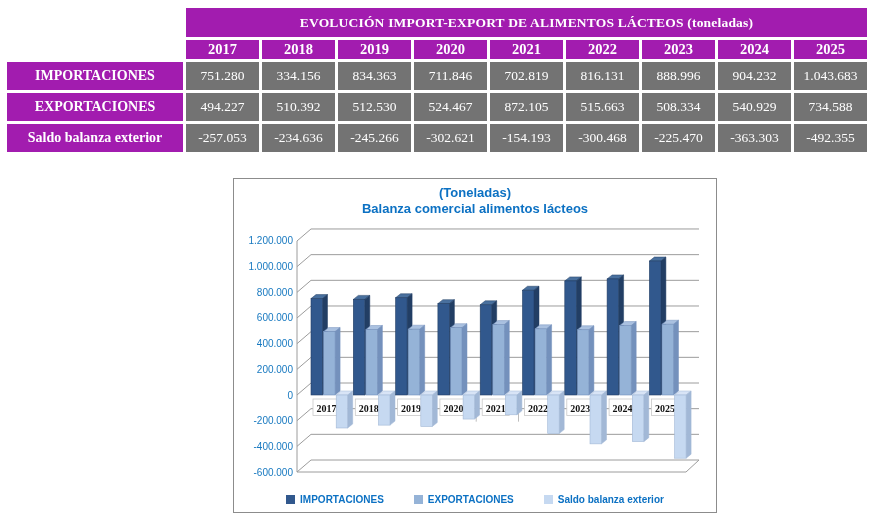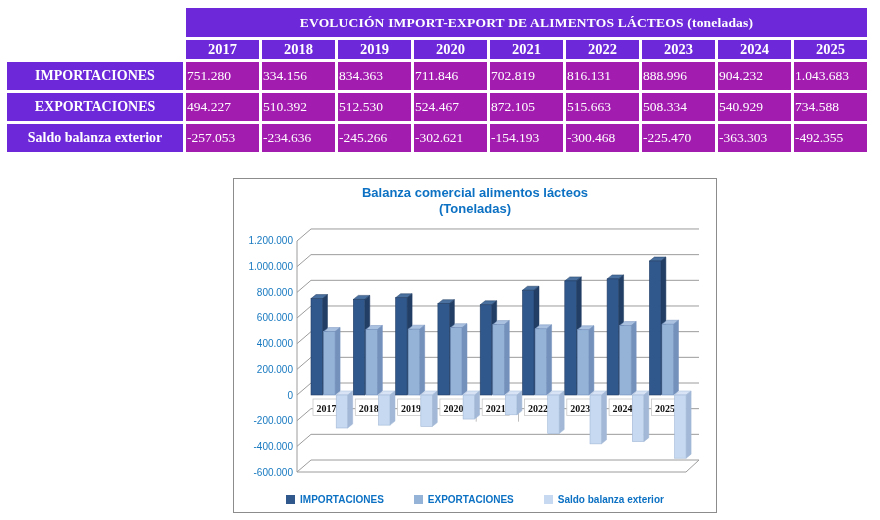--- a/index.html
+++ b/index.html
@@ -9,28 +9,28 @@
   }
 
   
   table.ie{
     position:absolute;left:4px;top:5px;
     border-collapse:separate;border-spacing:3px;table-layout:fixed;
   }
   table.ie td{overflow:hidden;white-space:nowrap;}
   td.blank{background:transparent;}
   td.hdr{
-    background:#6d28d9;color:#ffffff;font-weight:bold;text-align:center;
+    background:#a21caf;color:#ffffff;font-weight:bold;text-align:center;
     vertical-align:middle;
   }
   td.title-cell{font-size:13.5px;height:27px;letter-spacing:.2px;}
   td.year-cell{font-size:14.5px;height:17px;}
   td.label-cell{font-size:14px;height:26px;}
   td.value-cell{
-    background:#a21caf;color:#ffffff;font-size:13.5px;
+    background:#737373;color:#ffffff;font-size:13.5px;text-align:center;
     vertical-align:middle;height:26px;
   }
 
   
   .chart-box{
     position:absolute;left:233px;top:178px;width:484px;height:335px;
     background:#ffffff;border:1px solid #8C8C8C;box-sizing:border-box;
   }
   .chart-title{
     position:absolute;top:6px;left:0;right:0;text-align:center;
@@ -257,22 +257,22 @@
       <polygon points="426.9,82.04328695000001 431.9,78.04328695000001 431.9,212 426.9,216" fill="#223E64" stroke="#223E64" stroke-width="0.5"></polygon>
       <rect x="415.4" y="82.04328695000001" width="11.5" height="133.95671305" fill="#31588D" stroke="#223E64" stroke-width="0.6"></rect>
       <polygon points="428,145.2370512 439.5,145.2370512 444.5,141.2370512 433,141.2370512" fill="#AAC1E0" stroke="#7491BC" stroke-width="0.5"></polygon>
       <polygon points="439.5,145.2370512 444.5,141.2370512 444.5,212 439.5,216" fill="#7491BC" stroke="#7491BC" stroke-width="0.5"></polygon>
       <rect x="428" y="145.2370512" width="11.5" height="70.7629488" fill="#95B3D7" stroke="#7491BC" stroke-width="0.6"></rect>
       <polygon points="440.59999999999997,216 452.09999999999997,216 457.09999999999997,212 445.59999999999997,212" fill="#D8E4F6" stroke="#A2B8D6" stroke-width="0.5"></polygon>
       <polygon points="452.09999999999997,216 457.09999999999997,212 457.09999999999997,275.19376425 452.09999999999997,279.19376425" fill="#A2B8D6" stroke="#A2B8D6" stroke-width="0.5"></polygon>
       <rect x="440.59999999999997" y="216" width="11.5" height="63.193764250000015" fill="#C6D9F1" stroke="#A2B8D6" stroke-width="0.6"></rect>
     </svg>
   <div class="chart-title">
+    <div>(Toneladas)</div>
     <div>Balanza comercial alimentos lácteos</div>
-    <div>(Toneladas)</div>
   </div>
   <div class="legend">
     <span class="legend-item">
       <span class="swatch" id="sw0" style="background: rgb(49, 88, 141);"></span>
       <span>IMPORTACIONES</span>
     </span>
     <span class="legend-item">
       <span class="swatch" id="sw1" style="background: rgb(149, 179, 215);"></span>
       <span>EXPORTACIONES</span>
     </span>

